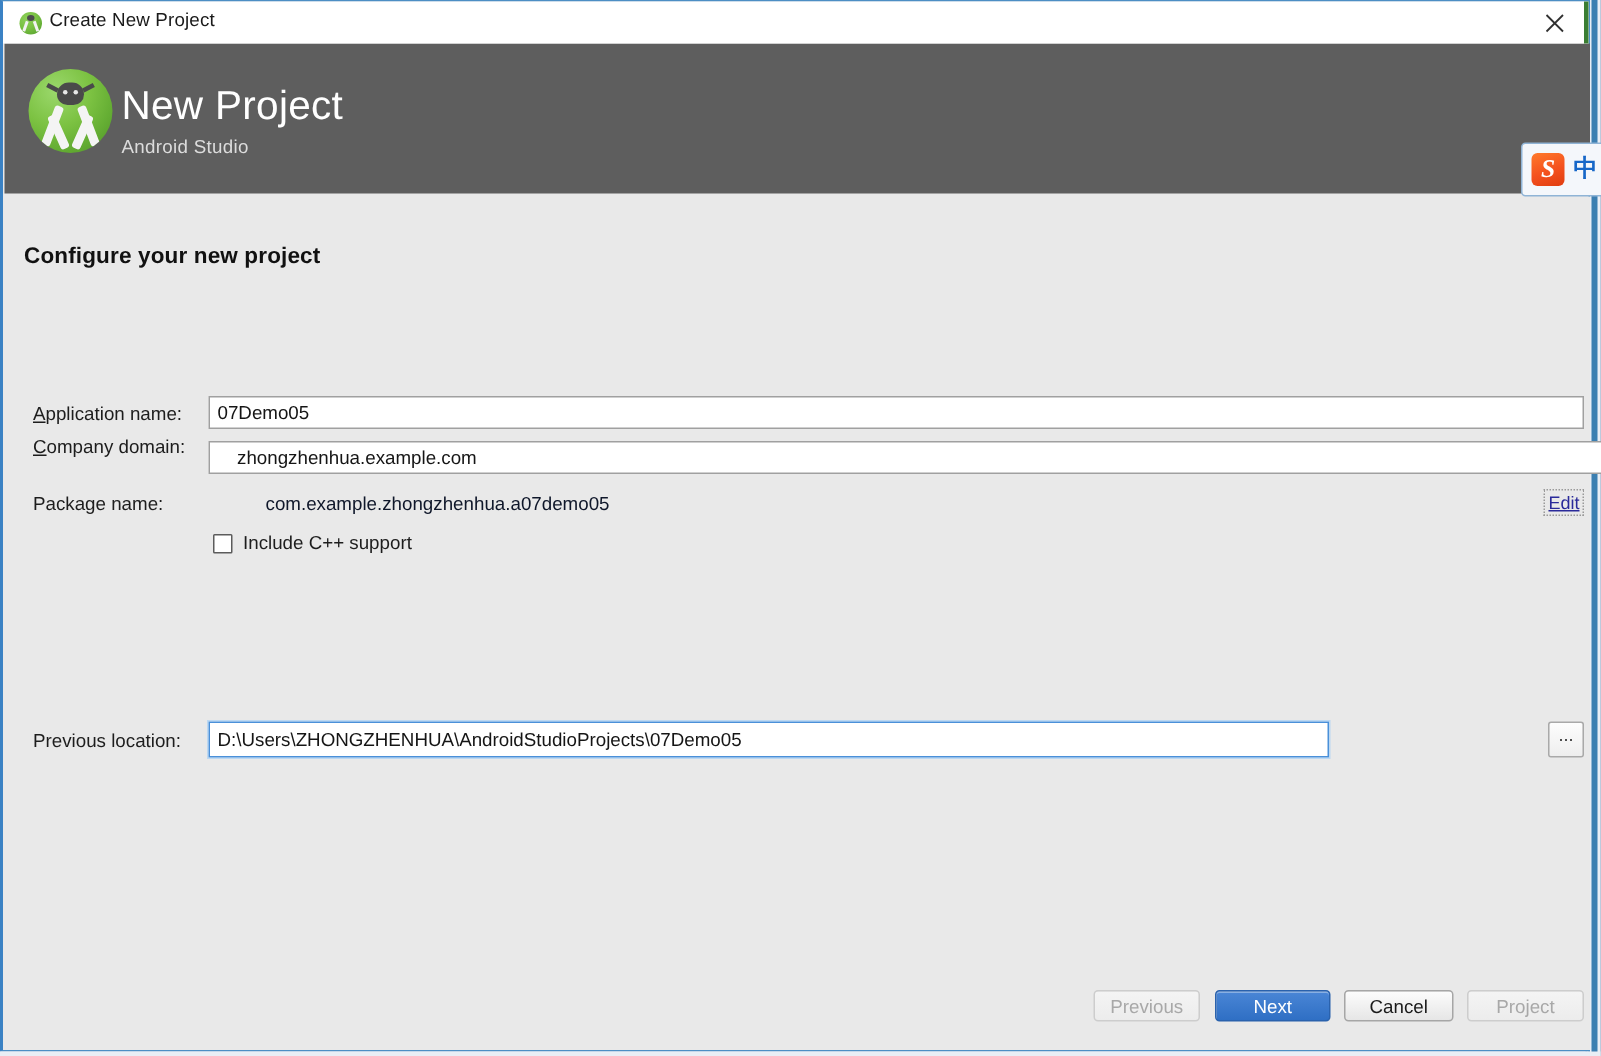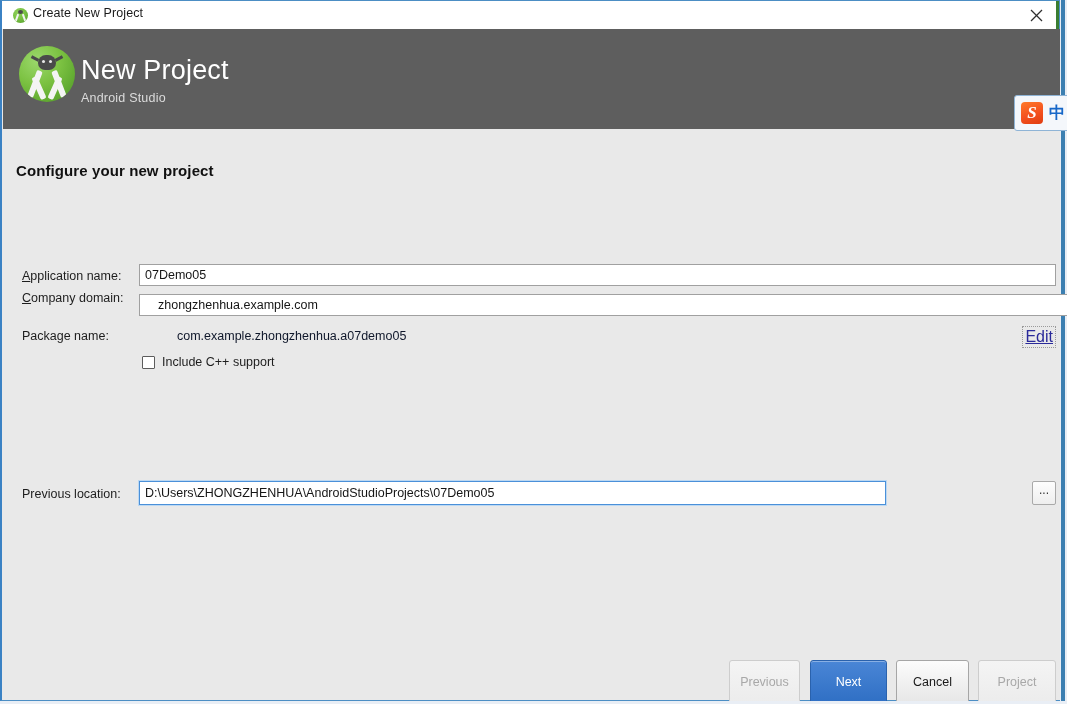--- a/index.html
+++ b/index.html
@@ -271,21 +271,21 @@
     position: absolute;
     left: 138px; top: 198px;
     font-size: 12.5px;
     color: #0f172a;
     white-space: nowrap;
     margin-left: 36px;
   }
   #edit-link {
     position: absolute;
     right: 5px; top: 196px;
-    font-size: 16px;
+    font-size: 12px;
     color: #2a2a9a;
     text-decoration: underline;
     outline: 1px dotted #9a9a9a;
     padding: 1px 2px;
     cursor: default;
     text-align: right;
   }
 
   #cpp-row {
     position: absolute;
@@ -327,21 +327,21 @@
   
   #button-bar {
     position: absolute;
     left: 0; bottom: 12px;
     width: 1057px;
     height: 28px;
   }
   .dlg-button {
     position: absolute;
     top: 0;
-    height: 44px;
+    height: 21px;
     box-sizing: border-box;
     border-radius: 3px;
     font-size: 12.5px;
     font-family: "Liberation Sans", sans-serif;
     display: flex;
     align-items: center;
     justify-content: center;
     cursor: default;
     user-select: none;
   }

